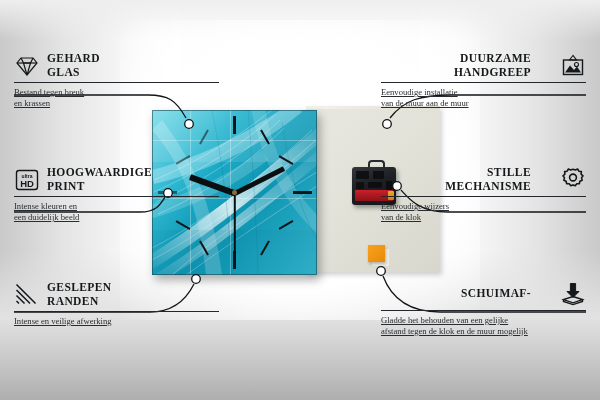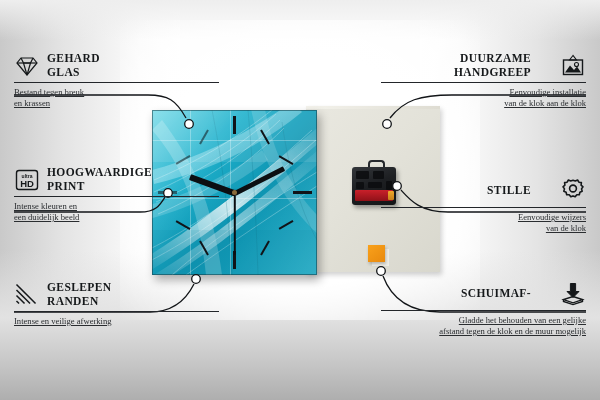--- a/index.html
+++ b/index.html
@@ -34,21 +34,21 @@
     font-family:"Liberation Serif", serif;
   }
   .feature.left .feat-title{text-align:left;}
   .feature.right .feat-title{text-align:right;}
   .rule{height:1px;background:#23262a;margin:3px 0 4px 0;width:100%;}
   .feat-desc{
     font-size:8.6px;line-height:10.6px;color:#2a2d30;
     font-family:"Liberation Serif", serif;
     text-decoration:underline;
   }
-  .feature.right .feat-desc{text-align:right;}
+  .feature.right .feat-desc{}
   .icon{width:26px;height:26px;flex:0 0 26px;display:block;}
   .icon svg{display:block;width:26px;height:26px;}
 
   
   .back-panel{
     position:absolute;left:306px;top:106px;width:134px;height:166px;
     background:linear-gradient(135deg,#e9e8e0 0%,#e3e2d9 45%,#d8d7cd 100%);
     box-shadow:2px 3px 5px rgba(0,0,0,.18);
   }
   .back-panel-edge{position:absolute;left:306px;top:106px;width:134px;height:3px;
@@ -301,37 +301,38 @@
         </svg>
       </span>
       <div class="feat-title">
         <div>DUURZAME</div>
         <div>HANDGREEP</div>
       </div>
     </div>
     <div class="rule"></div>
     <div class="feat-desc">
       <div>Eenvoudige installatie</div>
-      <div>van de klok aan de klok</div>
-    </div>
-  </div>
-
-  <div class="feature right" style="left:381px;top:178px;">
+      <div>van de muur aan de muur</div>
+    </div>
+  </div>
+
+  <div class="feature right" style="left:381px;top:166px;">
     <div class="feat-head right">
       <span class="icon">
         <svg viewBox="0 0 26 26">
           <path d="M13,2.2 L15.3,3.0 L17.6,2.0 L18.9,4.2 L21.4,4.6 L21.1,7.1 L23.0,8.8 L21.5,10.9
                    L22.2,13.3 L19.9,14.3 L19.3,16.8 L16.8,16.8 L15.2,18.8 L13,17.9 L10.8,18.8
                    L9.2,16.8 L6.7,16.8 L6.1,14.3 L3.8,13.3 L4.5,10.9 L3.0,8.8 L4.9,7.1 L4.6,4.6
                    L7.1,4.2 L8.4,2.0 L10.7,3.0 Z" fill="none" stroke="#15181a" stroke-width="1.6" stroke-linejoin="round"></path>
           <circle cx="13" cy="10.5" r="3.4" fill="none" stroke="#15181a" stroke-width="1.6"></circle>
         </svg>
       </span>
       <div class="feat-title">
         <div>STILLE</div>
+        <div>MECHANISME</div>
       </div>
     </div>
     <div class="rule"></div>
     <div class="feat-desc">
       <div>Eenvoudige wijzers</div>
       <div>van de klok</div>
     </div>
   </div>
 
   <div class="feature right" style="left:381px;top:281px;">

